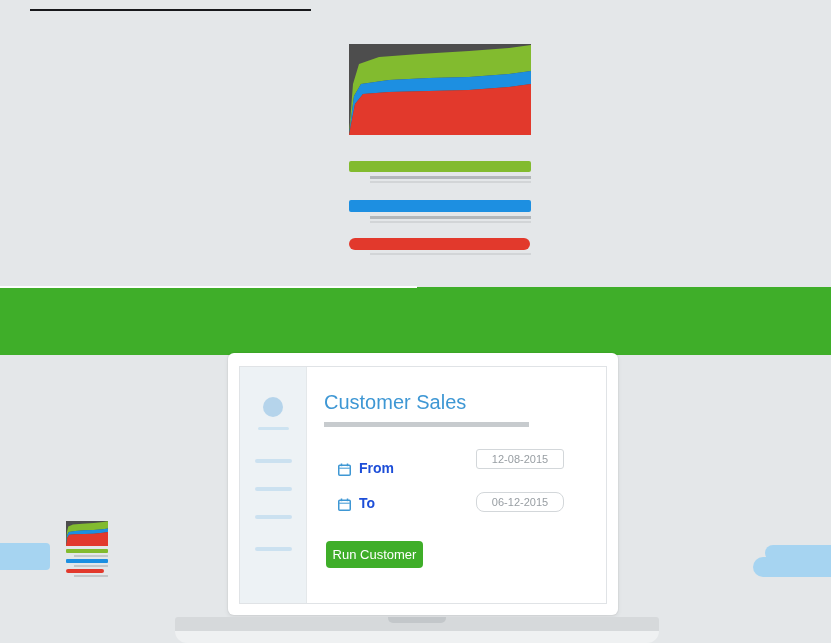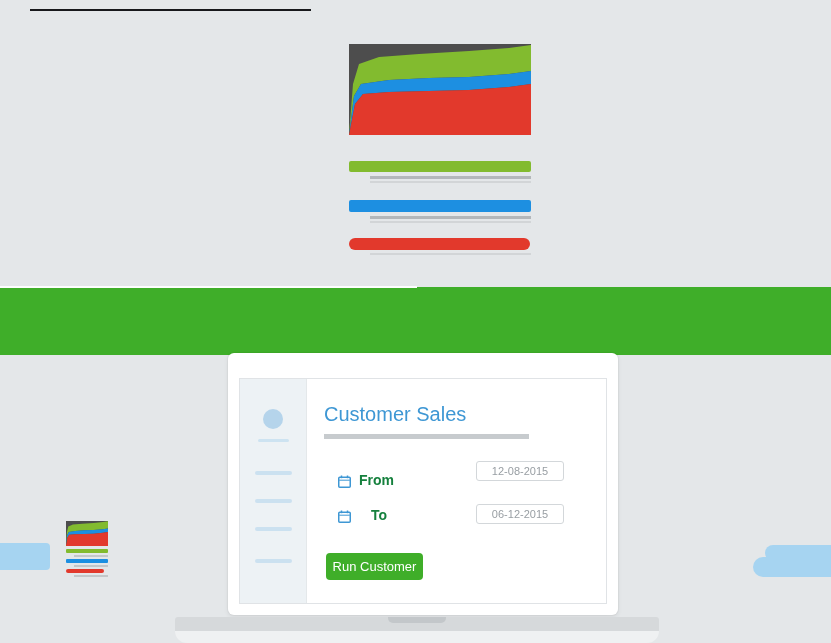--- a/index.html
+++ b/index.html
@@ -38,44 +38,44 @@
   
   .green-band { left:0; top:287px; width:831px; height:68px; background:var(--brand-green,#3fae29); }
   .band-highlight { left:0; top:286px; width:417px; height:2px; background:#fdfefe; }
 
   
   .laptop-screen {
     left:228px; top:353px; width:390px; height:262px;
     background:#fff; border-radius:6px;
     box-shadow:0 0 0 1px rgba(0,0,0,0.03), 0 2px 5px rgba(0,0,0,0.07);
   }
-  .screen-inner { position:absolute; left:11px; top:13px; right:11px; bottom:11px; border:1px solid #e0e3e6; background:#fff;margin-top:12px; }
+  .screen-inner { position:absolute; left:11px; top:13px; right:11px; bottom:11px; border:1px solid #e0e3e6; background:#fff; }
   .form-sidebar { position:absolute; left:0; top:0; bottom:0; width:67px; background:#edf2f5; border-right:1px solid #e4e8ea; }
   .sidebar-circle { position:absolute; left:23px; top:30px; width:20px; height:20px; border-radius:50%; background:#b5d4eb; }
   .sidebar-underline { position:absolute; left:18px; top:60px; width:31px; height:3px; border-radius:2px; background:#cde3f1; }
   .sidebar-line { position:absolute; left:15px; width:37px; height:4px; border-radius:2px; background:#cbe1f0; }
   .sl1 { top:92px; } .sl2 { top:120px; } .sl3 { top:148px; } .sl4 { top:180px; }
 
   .form-title { position:absolute; left:84px; top:24px; font-size:20px; color:var(--title-blue,#3e97d4); }
   .title-divider { position:absolute; left:84px; top:55px; width:205px; height:5px; background:#c7cbce; }
 
   .cal { position:absolute; width:13px; height:13px; }
   .cal-from { left:98px; top:95px; }
   .cal-to   { left:98px; top:130px; }
-  .field-label { position:absolute; font-size:14px; font-weight:600; color:#15803d; }
+  .field-label { position:absolute; font-size:14px; font-weight:600; color:#1d4ed8; }
   .label-from { left:119px; top:93px; }
-  .label-to   { left:131px; top:128px; }
+  .label-to   { left:119px; top:128px; }
   .date-input {
     position:absolute; width:88px; height:20px;
     border:1px solid #d3d7da; border-radius:3px; background:#fff;
     font-family:"Liberation Sans","DejaVu Sans",sans-serif;
     font-size:11px; color:#989ea3; text-align:center; outline:none;
   }
   .input-from { left:236px; top:82px; }
-  .input-to   { left:236px; top:125px; }
+  .input-to   { left:236px; top:125px;border-radius:8px; }
   .run-btn {
     position:absolute; left:86px; top:174px; width:97px; height:27px;
     background:var(--brand-green,#3fae29); color:#fff; border:none; border-radius:4px;
     font-family:"Liberation Sans","DejaVu Sans",sans-serif; font-size:13px; cursor:pointer;
   }
 
   
   .laptop-base { left:175px; top:617px; width:484px; height:26px; }
   .base-top   { position:absolute; left:0; top:0; width:484px; height:14px; background:#d6d9db; border-radius:3px 3px 0 0; }
   .base-front { position:absolute; left:0; top:14px; width:484px; height:12px; background:#eff1f2; border-radius:0 0 12px 12px; }

